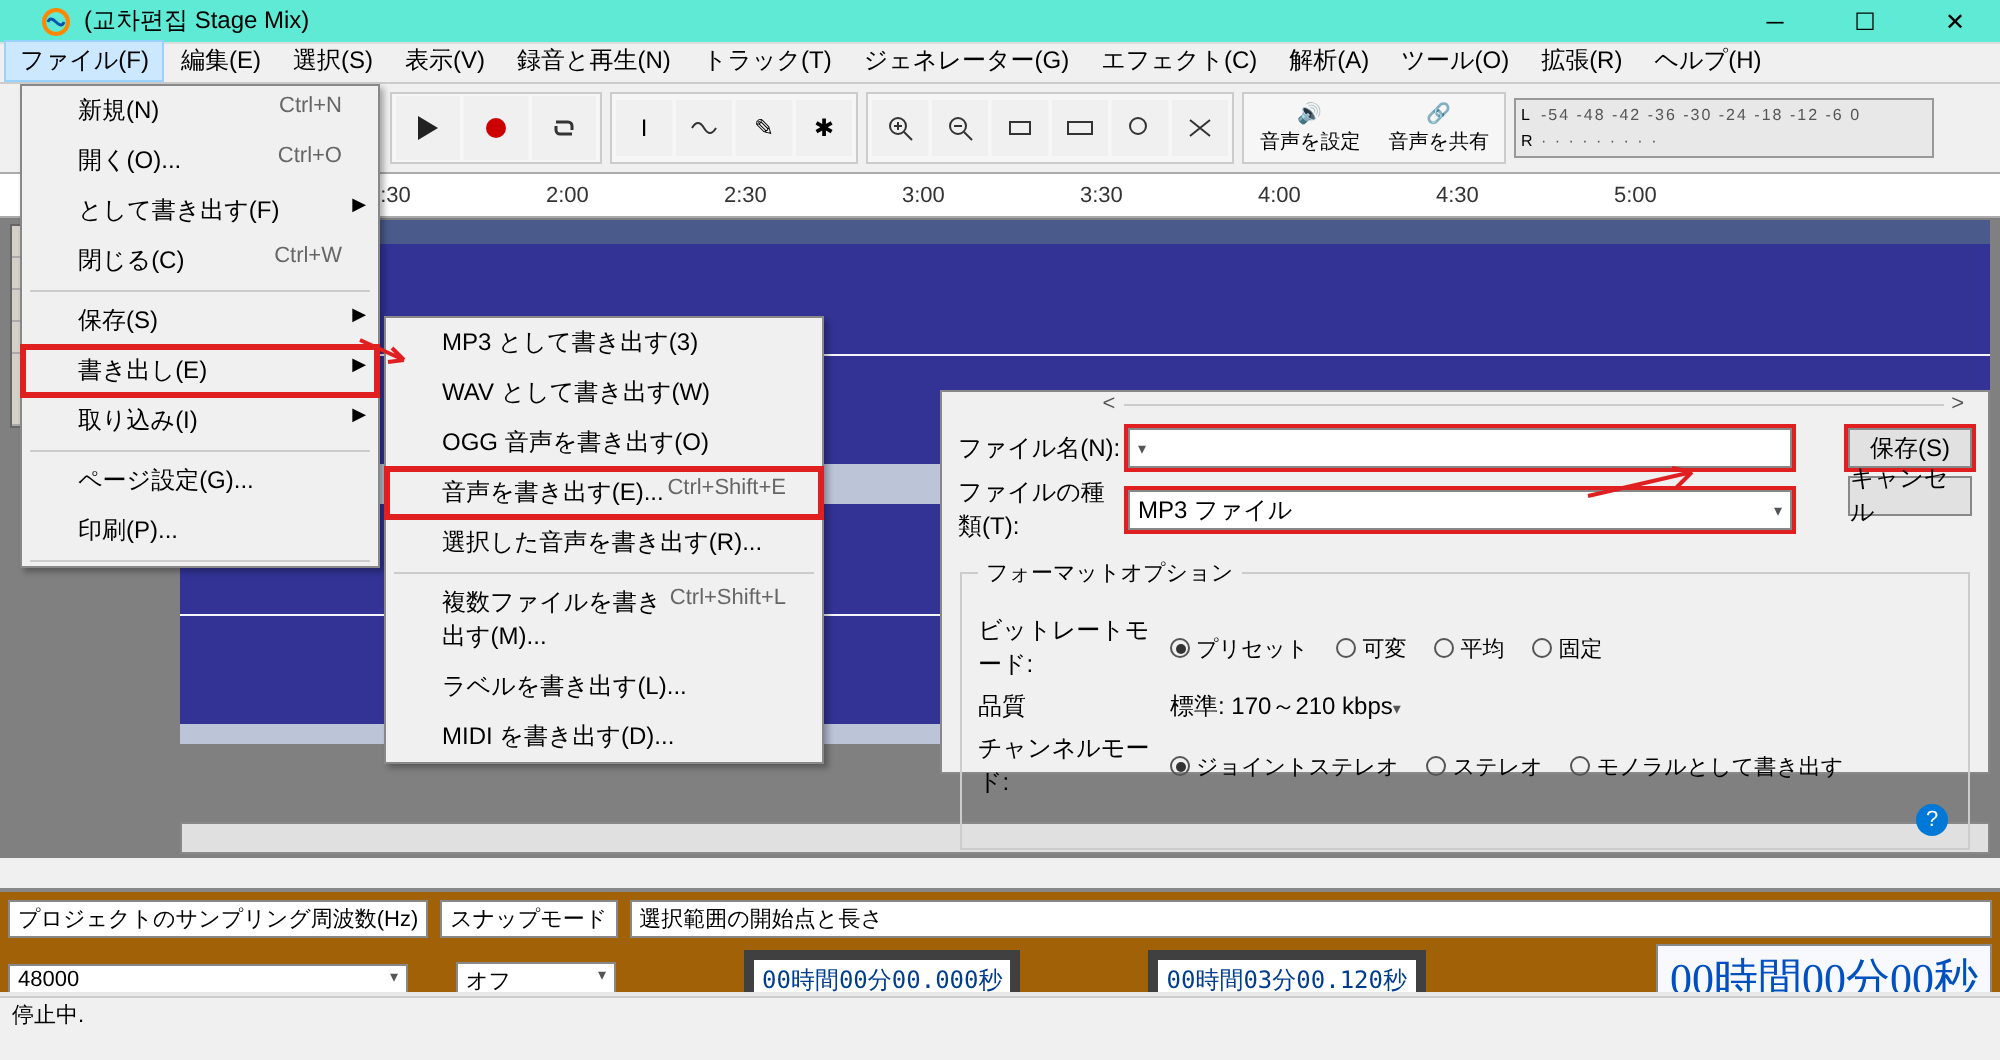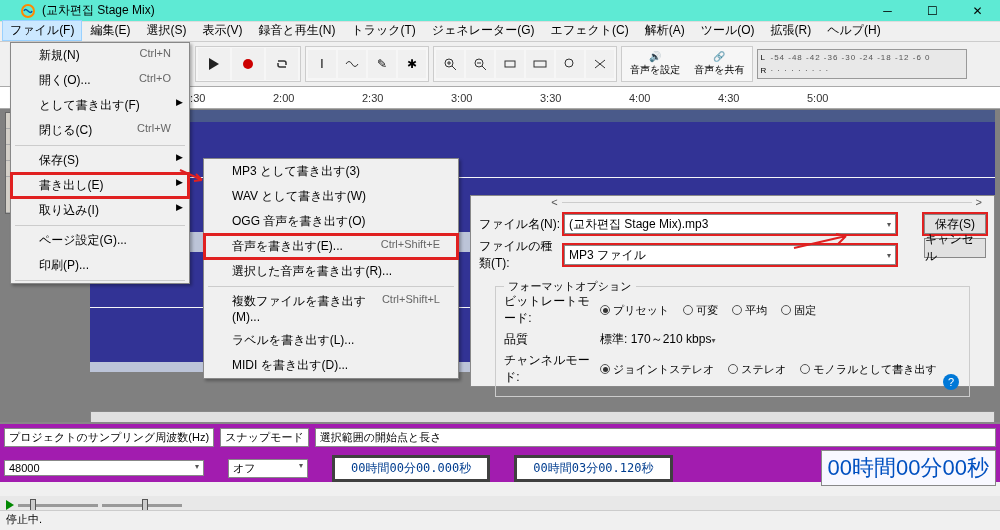--- a/index.html
+++ b/index.html
@@ -50,64 +50,64 @@
 
 .dropdown { position: absolute; background: #f0f0f0; border: 1px solid #888; box-shadow: 2px 2px 3px rgba(0,0,0,0.3); z-index: 100; }
 .dropdown.file-menu { left: 10px; top: 42px; width: 180px; }
 .dd-item { display: flex; justify-content: space-between; padding: 4px 18px 4px 28px; font-size: 12px; cursor: default; position: relative; }
 .dd-item .shortcut { color: #666; font-size: 11px; }
 .dd-item .arrow { position: absolute; right: 6px; font-size: 9px; }
 .dd-sep { height: 1px; background: #ccc; margin: 2px 4px; }
 .dd-item.highlighted { outline: 3px solid #e02020; outline-offset: -2px; }
 
 
-.dropdown.export-menu { left: 203px; top: 158px; width: 256px; }
+.dropdown.export-menu { left: 192px; top: 158px; width: 220px; }
 
 
 .red-arrow { position: absolute; z-index: 150; color: #e02020; font-size: 20px; font-weight: bold; }
 
 
 .dialog { position: absolute; left: 470px; top: 195px; width: 525px; height: 192px; background: #f0f0f0; border: 1px solid #888; z-index: 80; display: flex; flex-direction: column; }
 .dialog .browser-row { height: 18px; display: flex; align-items: center; padding: 0 8px; }
 .dialog .browser-row .spacer{flex:1}
 .dialog .browser-row .sym{font-size:11px;padding:0 4px;color:#555}
 .dialog .form-area { padding: 6px 8px; }
 .dialog .form-row { display: flex; align-items: center; margin-bottom: 4px; font-size: 12px; }
 .dialog .form-row .lbl { width: 85px; }
 .dialog .form-row .combo { flex: 1; height: 20px; border: 1px solid #888; background: #fff; padding: 1px 4px; font-size: 12px; display:flex;align-items:center;justify-content:space-between;}
 .dialog .form-row .combo.highlighted{outline:2px solid #e02020;outline-offset:0px;}
 .dialog .btns { width: 62px; margin-left: 6px; display: flex; flex-direction: column; gap: 4px; }
 .dialog .btn { height: 20px; border: 1px solid #888; background: #e1e1e1; font-size: 12px; display: flex; align-items: center; justify-content: center; }
 .dialog .btn.highlighted{outline:2px solid #e02020;}
-.fieldset { border: 1px solid #ccc; margin: 4px 24px; padding: 6px 8px; font-size: 12px; position: relative; }
+.fieldset { border: 1px solid #ccc; margin: 4px 9px; padding: 20px 8px; font-size: 12px; position: relative; }
 .fieldset .legend { position: absolute; top: -8px; left: 8px; background: #f0f0f0; padding: 0 4px; font-size: 11px; }
 .opt-row { display: flex; align-items: center; margin-bottom: 4px; gap: 6px; }
 .opt-row .olbl { width: 90px; }
 .radio { display: inline-flex; align-items: center; gap: 3px; margin-right: 8px; font-size: 11px; }
 .radio .dot{width:10px;height:10px;border:1px solid #555;border-radius:50%;display:inline-flex;align-items:center;justify-content:center;}
 .radio.checked .dot::after{content:'';width:5px;height:5px;background:#333;border-radius:50%;}
 .help-icon{position:absolute;right:10px;bottom:6px;width:16px;height:16px;border-radius:50%;background:#0078d7;color:#fff;font-size:11px;display:flex;align-items:center;justify-content:center;}
 
 
-.bottom-bar { position: absolute; left: 0; right: 0; bottom: 48px; height: 60px; background: #a21caf; border-top: 2px solid #888; padding: 4px; }
+.bottom-bar { position: absolute; left: 0; right: 0; bottom: 26px; height: 60px; background: #a16207; border-top: 2px solid #888; padding: 4px; }
 .bb-top{display:flex;align-items:center;gap:6px;font-size:11px;height:18px;}
 .bb-field{border:1px solid #888;background:#fff;padding:1px 4px;font-size:11px;}
 .bb-bot{display:flex;align-items:center;gap:24px;margin-top:4px;justify-content:space-between;}
 .bb-combo{border:1px solid #888;background:#fff;padding:1px 4px;font-size:11px;min-width:80px;display:flex;justify-content:space-between;}
-.time-disp{font-family:monospace;font-size:12px;color:#003d8f;background:#fff;border:3px solid #404040;padding:2px 16px;}
-.big-time{font-family:Liberation Sans, sans-serif;font-size:22px;color:#0050c0;background:#f8f8ff;border:1px solid #888;padding:2px 6px;margin-left:auto;}
+.time-disp{font-family:monospace;font-size:12px;color:#003d8f;background:#fff;border:5px solid #404040;padding:2px 4px;margin-left:40px;}
+.big-time{font-family:Liberation Serif, serif;font-size:22px;color:#0050c0;background:#f8f8ff;border:1px solid #888;padding:2px 6px;margin-left:auto;}
 
 
 .transport-bot{position:absolute;left:0;right:0;bottom:16px;height:18px;background:#e8e8e8;display:flex;align-items:center;padding-left:6px;gap:4px;}
 .play-tri{width:0;height:0;border-top:5px solid transparent;border-bottom:5px solid transparent;border-left:8px solid #080;}
 .slider-track{width:80px;height:3px;background:#999;position:relative;}
 .slider-thumb{position:absolute;width:6px;height:12px;background:#ccc;border:1px solid #555;top:-5px;}
 
 
-.status-bar { position: absolute; left: 0; right: 0; bottom: 0; height: 20px; background: #f0f0f0; border-top: 1px solid #ccc; padding: 1px 6px; font-size: 11px; }
+.status-bar { position: absolute; left: 0; right: 0; bottom: 0; height: 32px; background: #f0f0f0; border-top: 1px solid #ccc; padding: 1px 6px; font-size: 11px; }
 
 .dropdown-caret{font-size:8px;color:#555;}
 </style>
 </head>
 <body>
 
 <div class="titlebar">
   <span class="icon">
     <svg viewBox="0 0 16 16">
         <circle cx="8" cy="8" r="6" fill="none" stroke="#f80" stroke-width="2"></circle>
@@ -338,21 +338,20 @@
     <span class="sym">&lt;</span>
     <span class="spacer" style="flex:6;border-bottom:1px solid #ccc"></span>
     <span class="sym">&gt;</span>
   </div>
   <div class="form-area">
     <div style="display:flex;gap:22px;">
       <div style="flex:1">
         <div class="form-row">
           <span class="lbl">ファイル名(N):</span>
           <div class="combo highlighted">
-              <span>(교차편집 Stage Mix).mp3</span>
               <span class="dropdown-caret">▾</span>
             </div>
         </div>
         <div class="form-row">
           <span class="lbl">ファイルの種類(T):</span>
           <div class="combo highlighted">
               <span>MP3 ファイル</span>
               <span class="dropdown-caret">▾</span>
             </div>
         </div>

